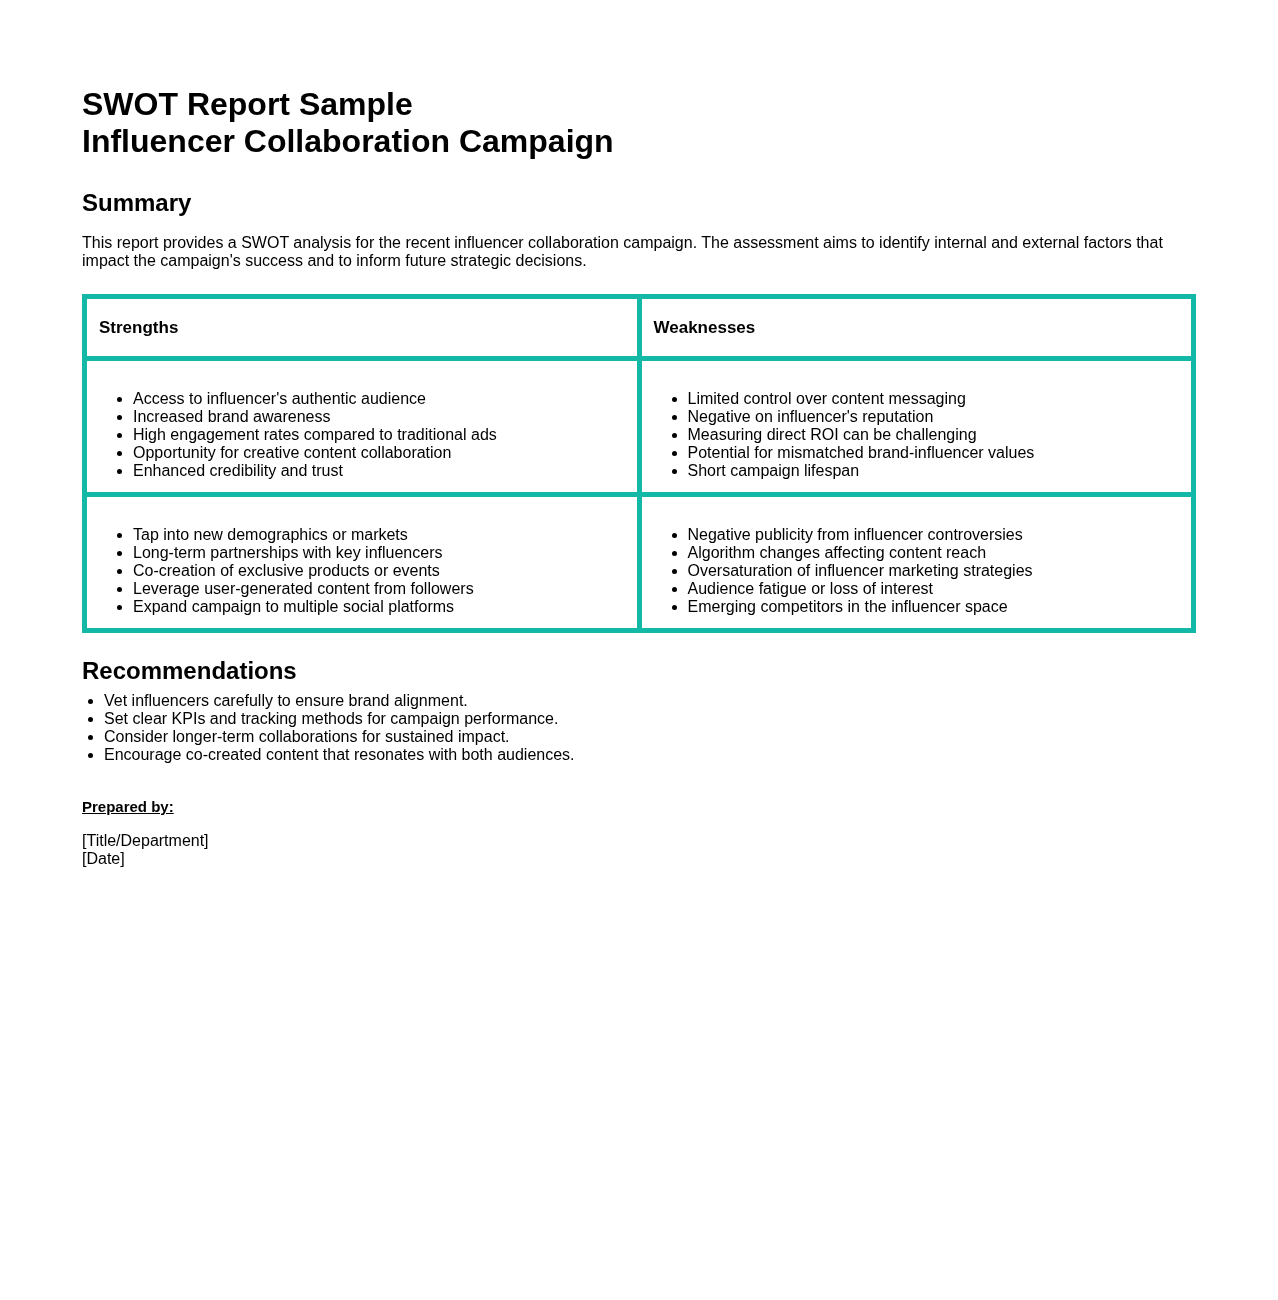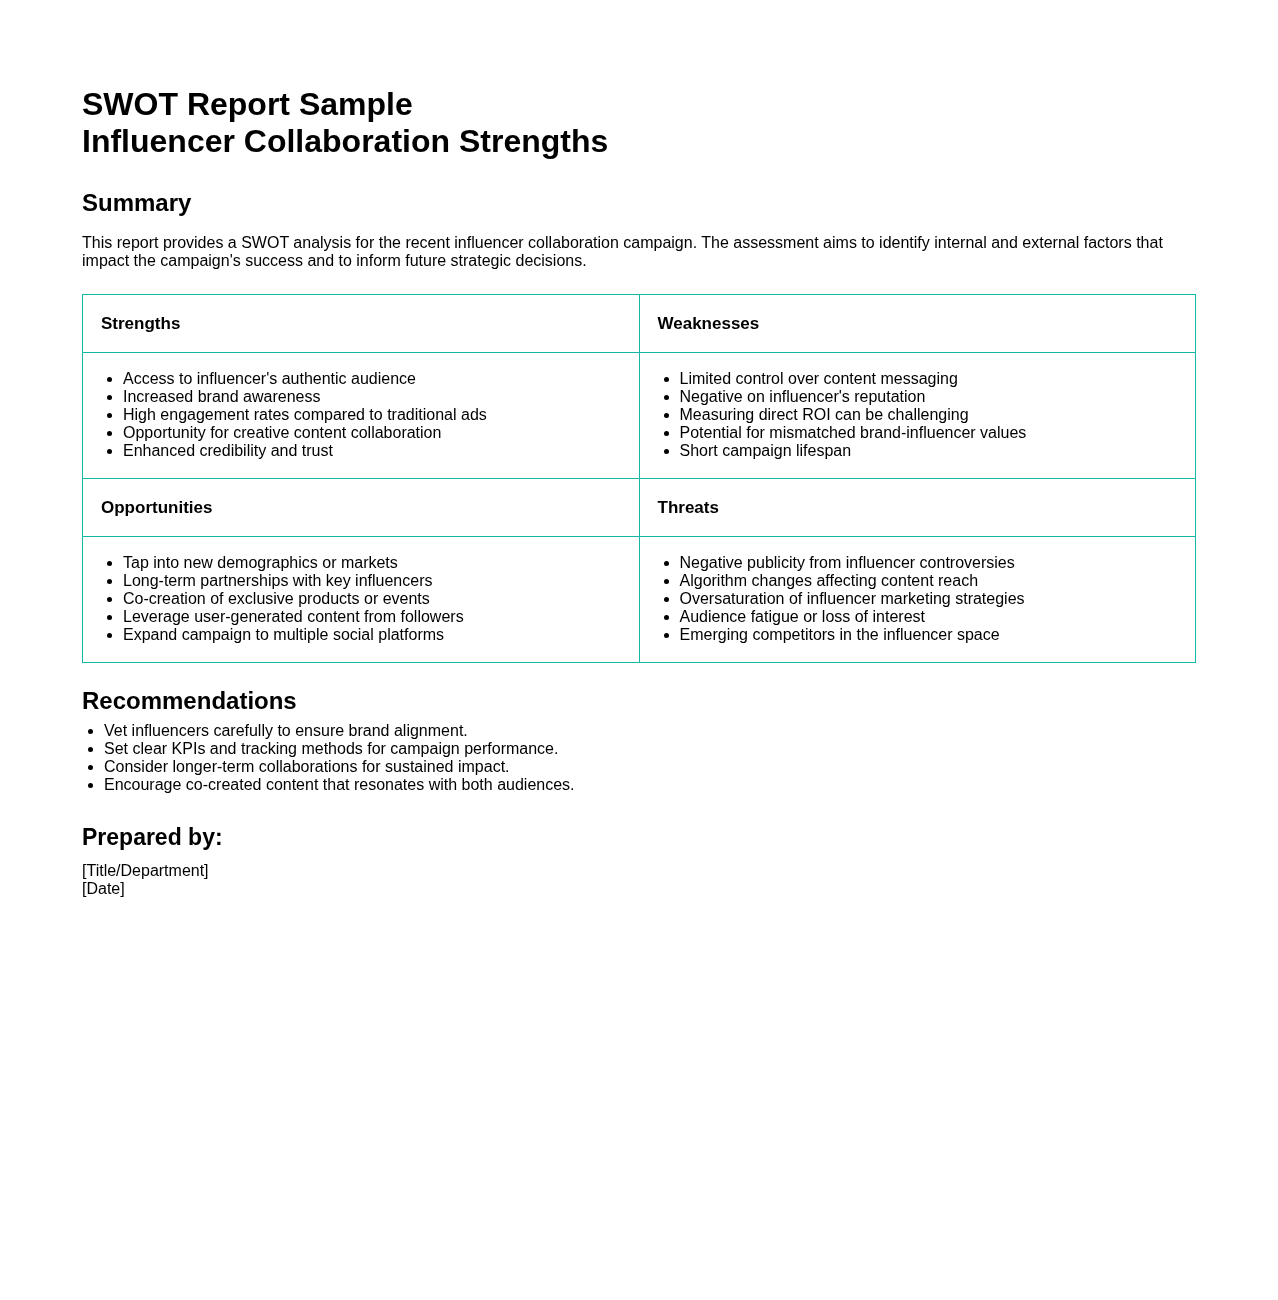--- a/index.html
+++ b/index.html
@@ -38,63 +38,64 @@
       margin: 17px 0 0 0;
       width: 1100px;
     }
     table.swot {
       margin-top: 24px;
       width: 1114px;
       border-collapse: collapse;
       table-layout: fixed;
     }
     table.swot td {
-      border: 1px solid #14b8a6;
+      border: 5px solid #14b8a6;
       vertical-align: top;
-      padding: 0 18px;
+      padding: 0 12px;
     }
     table.swot td.head {
       height: 57px;
       vertical-align: middle;
       font-weight: bold;
       font-size: 17px;
     }
     table.swot td.body {
       height: 126px;
       padding-top: 17px;
       box-sizing: border-box;
     }
     table.swot ul {
-      margin: 0;
+      margin: 12px;
       padding-left: 22px;
     }
     table.swot li { line-height: 18px; }
     .reco-heading { margin-top: 24px; }
     .reco-list {
       margin: 7px 0 4px 0;
       padding-left: 22px;
     }
     .reco-list li { line-height: 18px; }
     h3 {
       margin: 32px 0 0 0;
-      font-size: 23px;
+      font-size: 15px;
       line-height: 22px;
       font-weight: bold;
+      text-decoration: underline;
     }
     .prepared-lines { margin-top: 14px; }
     .prepared-lines div { line-height: 18px; }
   </style>
 </head>
 <body>
 
 <div class="page">
 
   <h1>
     <span>SWOT Report Sample</span>
-    <span>Influencer Collaboration Strengths</span>
+    <span>Influencer Collaboration Campaign</span>
   </h1>
 
   <h2 class="summary-heading">Summary</h2>
   <p class="summary-text">This report provides a SWOT analysis for the recent influencer collaboration campaign. The assessment aims to identify internal and external factors that impact the campaign's success and to inform future strategic decisions.</p>
 
   <table class="swot">
     <tbody>
         <tr>
       <td class="head">Strengths</td>
       <td class="head">Weaknesses</td>
@@ -111,24 +112,20 @@
       </td>
       <td class="body">
         <ul>
           <li>Limited control over content messaging</li>
           <li>Negative on influencer's reputation</li>
           <li>Measuring direct ROI can be challenging</li>
           <li>Potential for mismatched brand-influencer values</li>
           <li>Short campaign lifespan</li>
         </ul>
       </td>
-    </tr>
-    <tr>
-      <td class="head">Opportunities</td>
-      <td class="head">Threats</td>
     </tr>
     <tr>
       <td class="body">
         <ul>
           <li>Tap into new demographics or markets</li>
           <li>Long-term partnerships with key influencers</li>
           <li>Co-creation of exclusive products or events</li>
           <li>Leverage user-generated content from followers</li>
           <li>Expand campaign to multiple social platforms</li>
         </ul>

